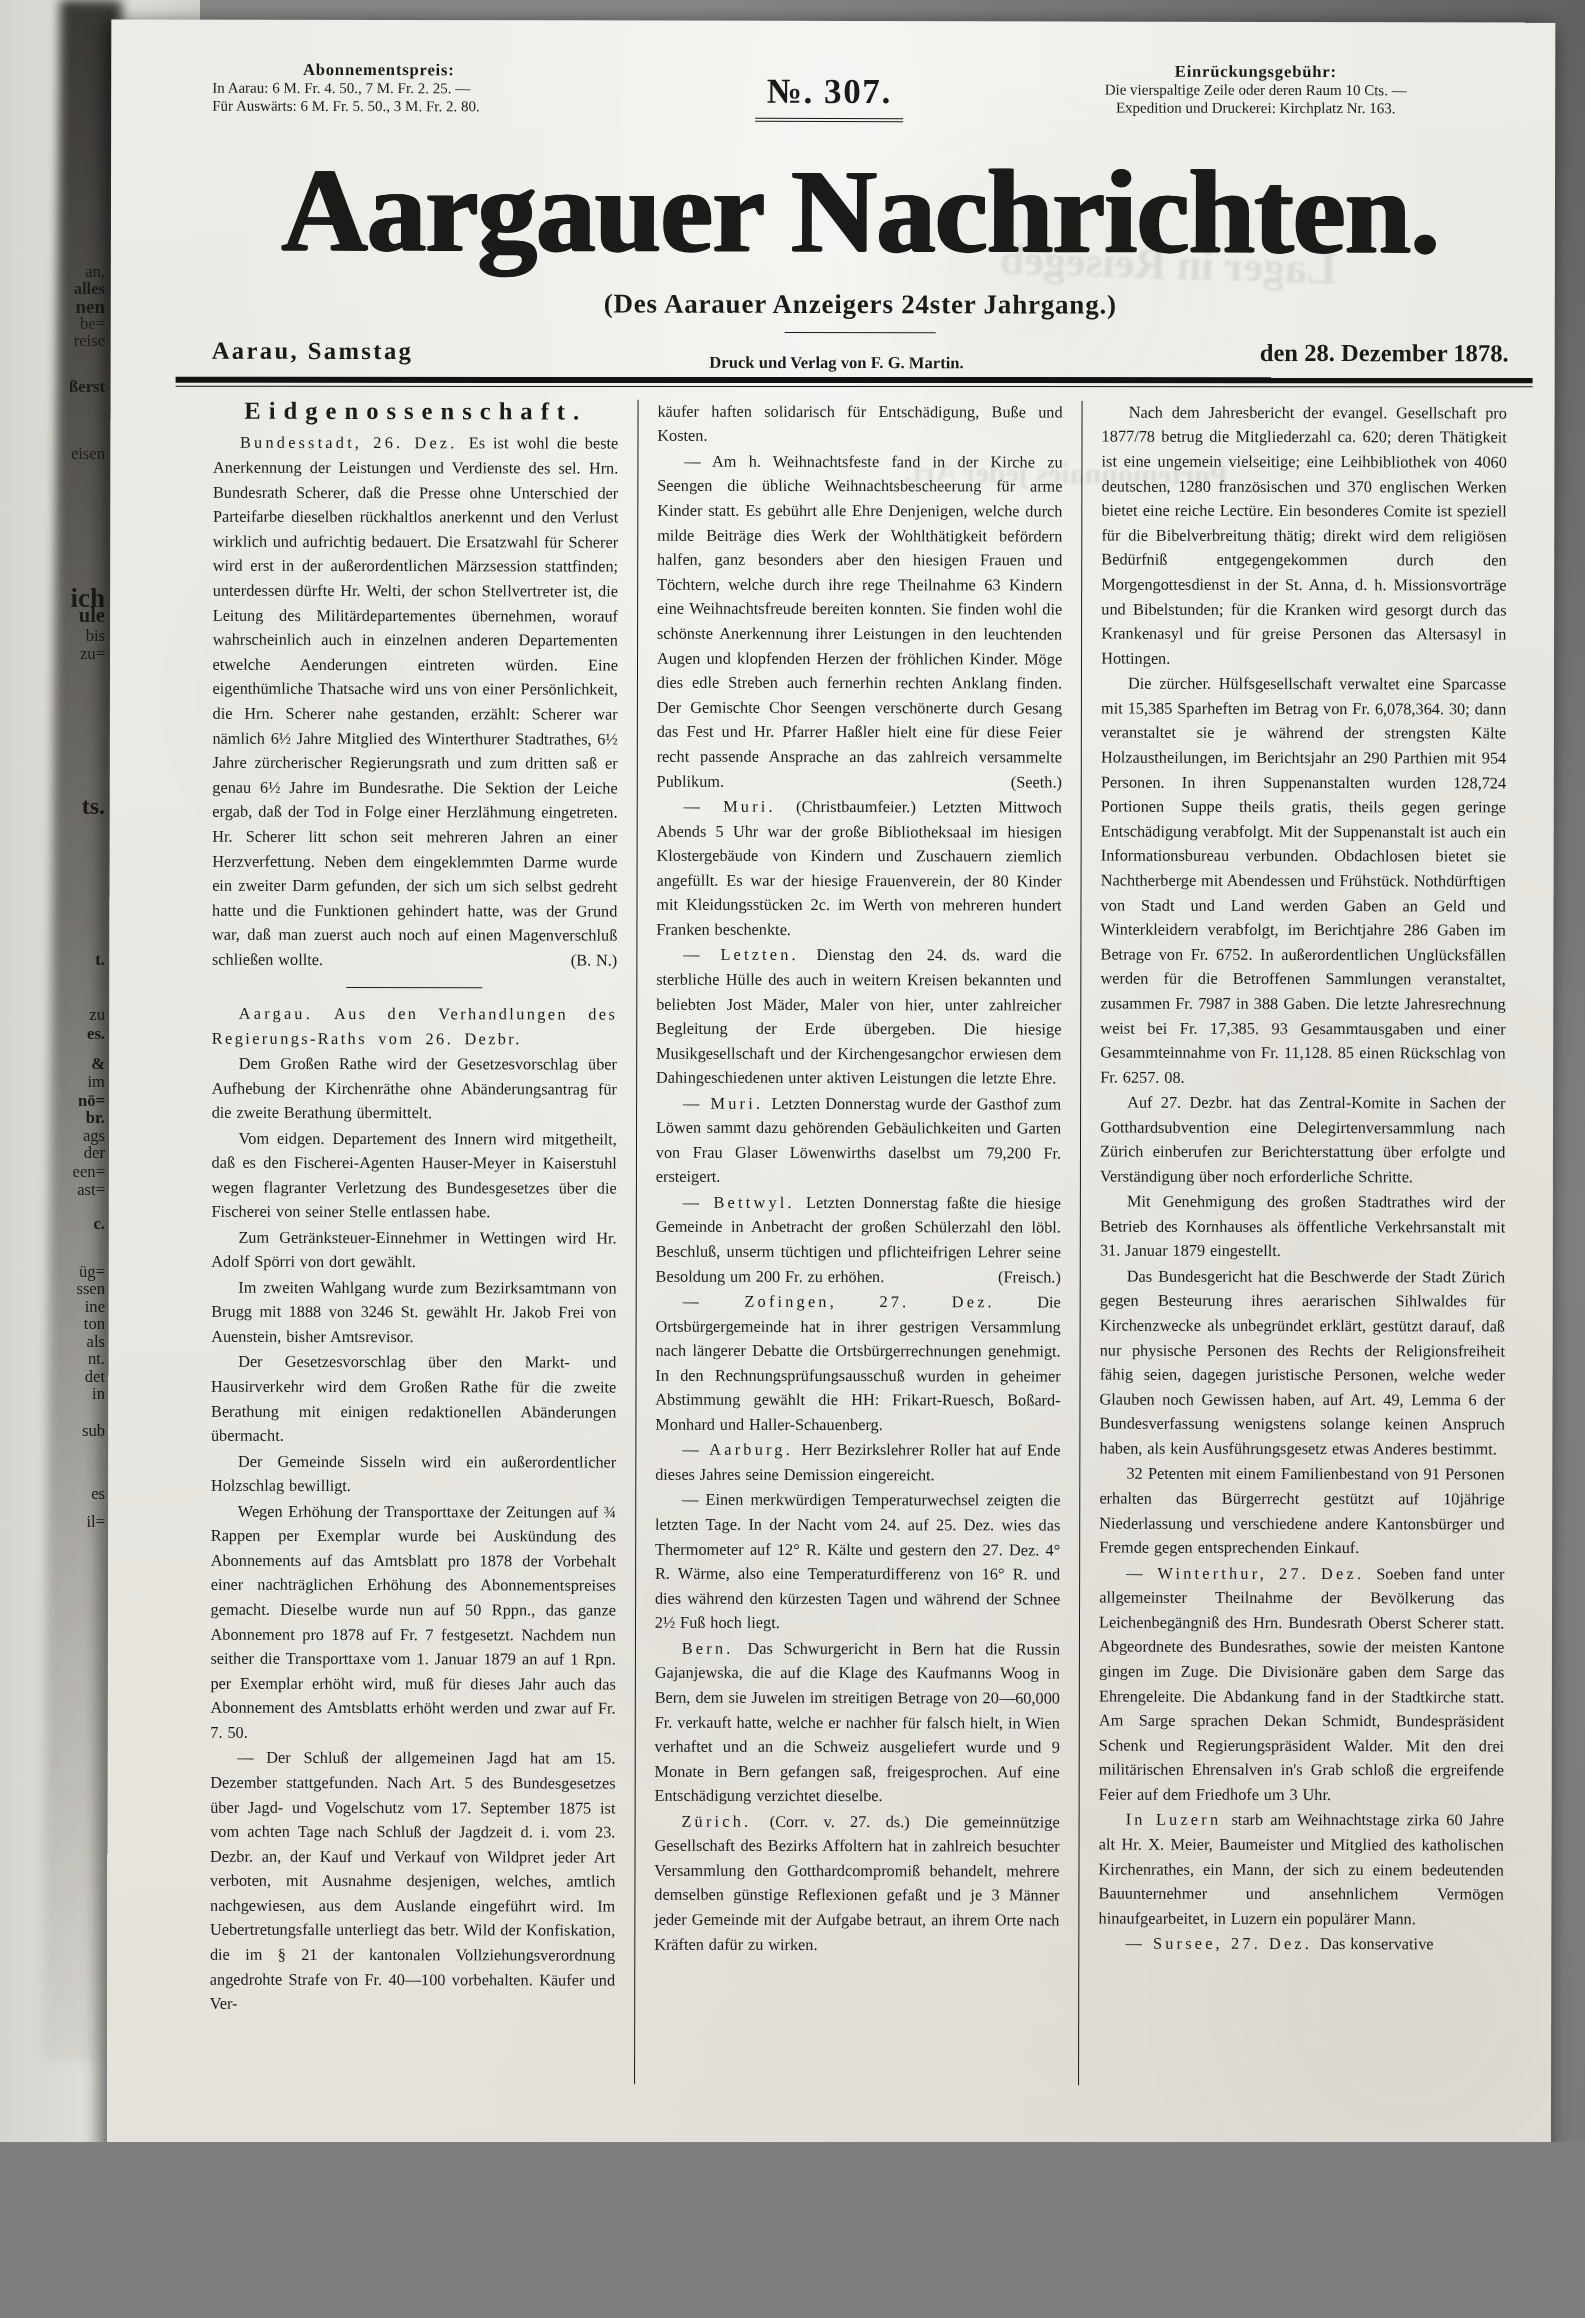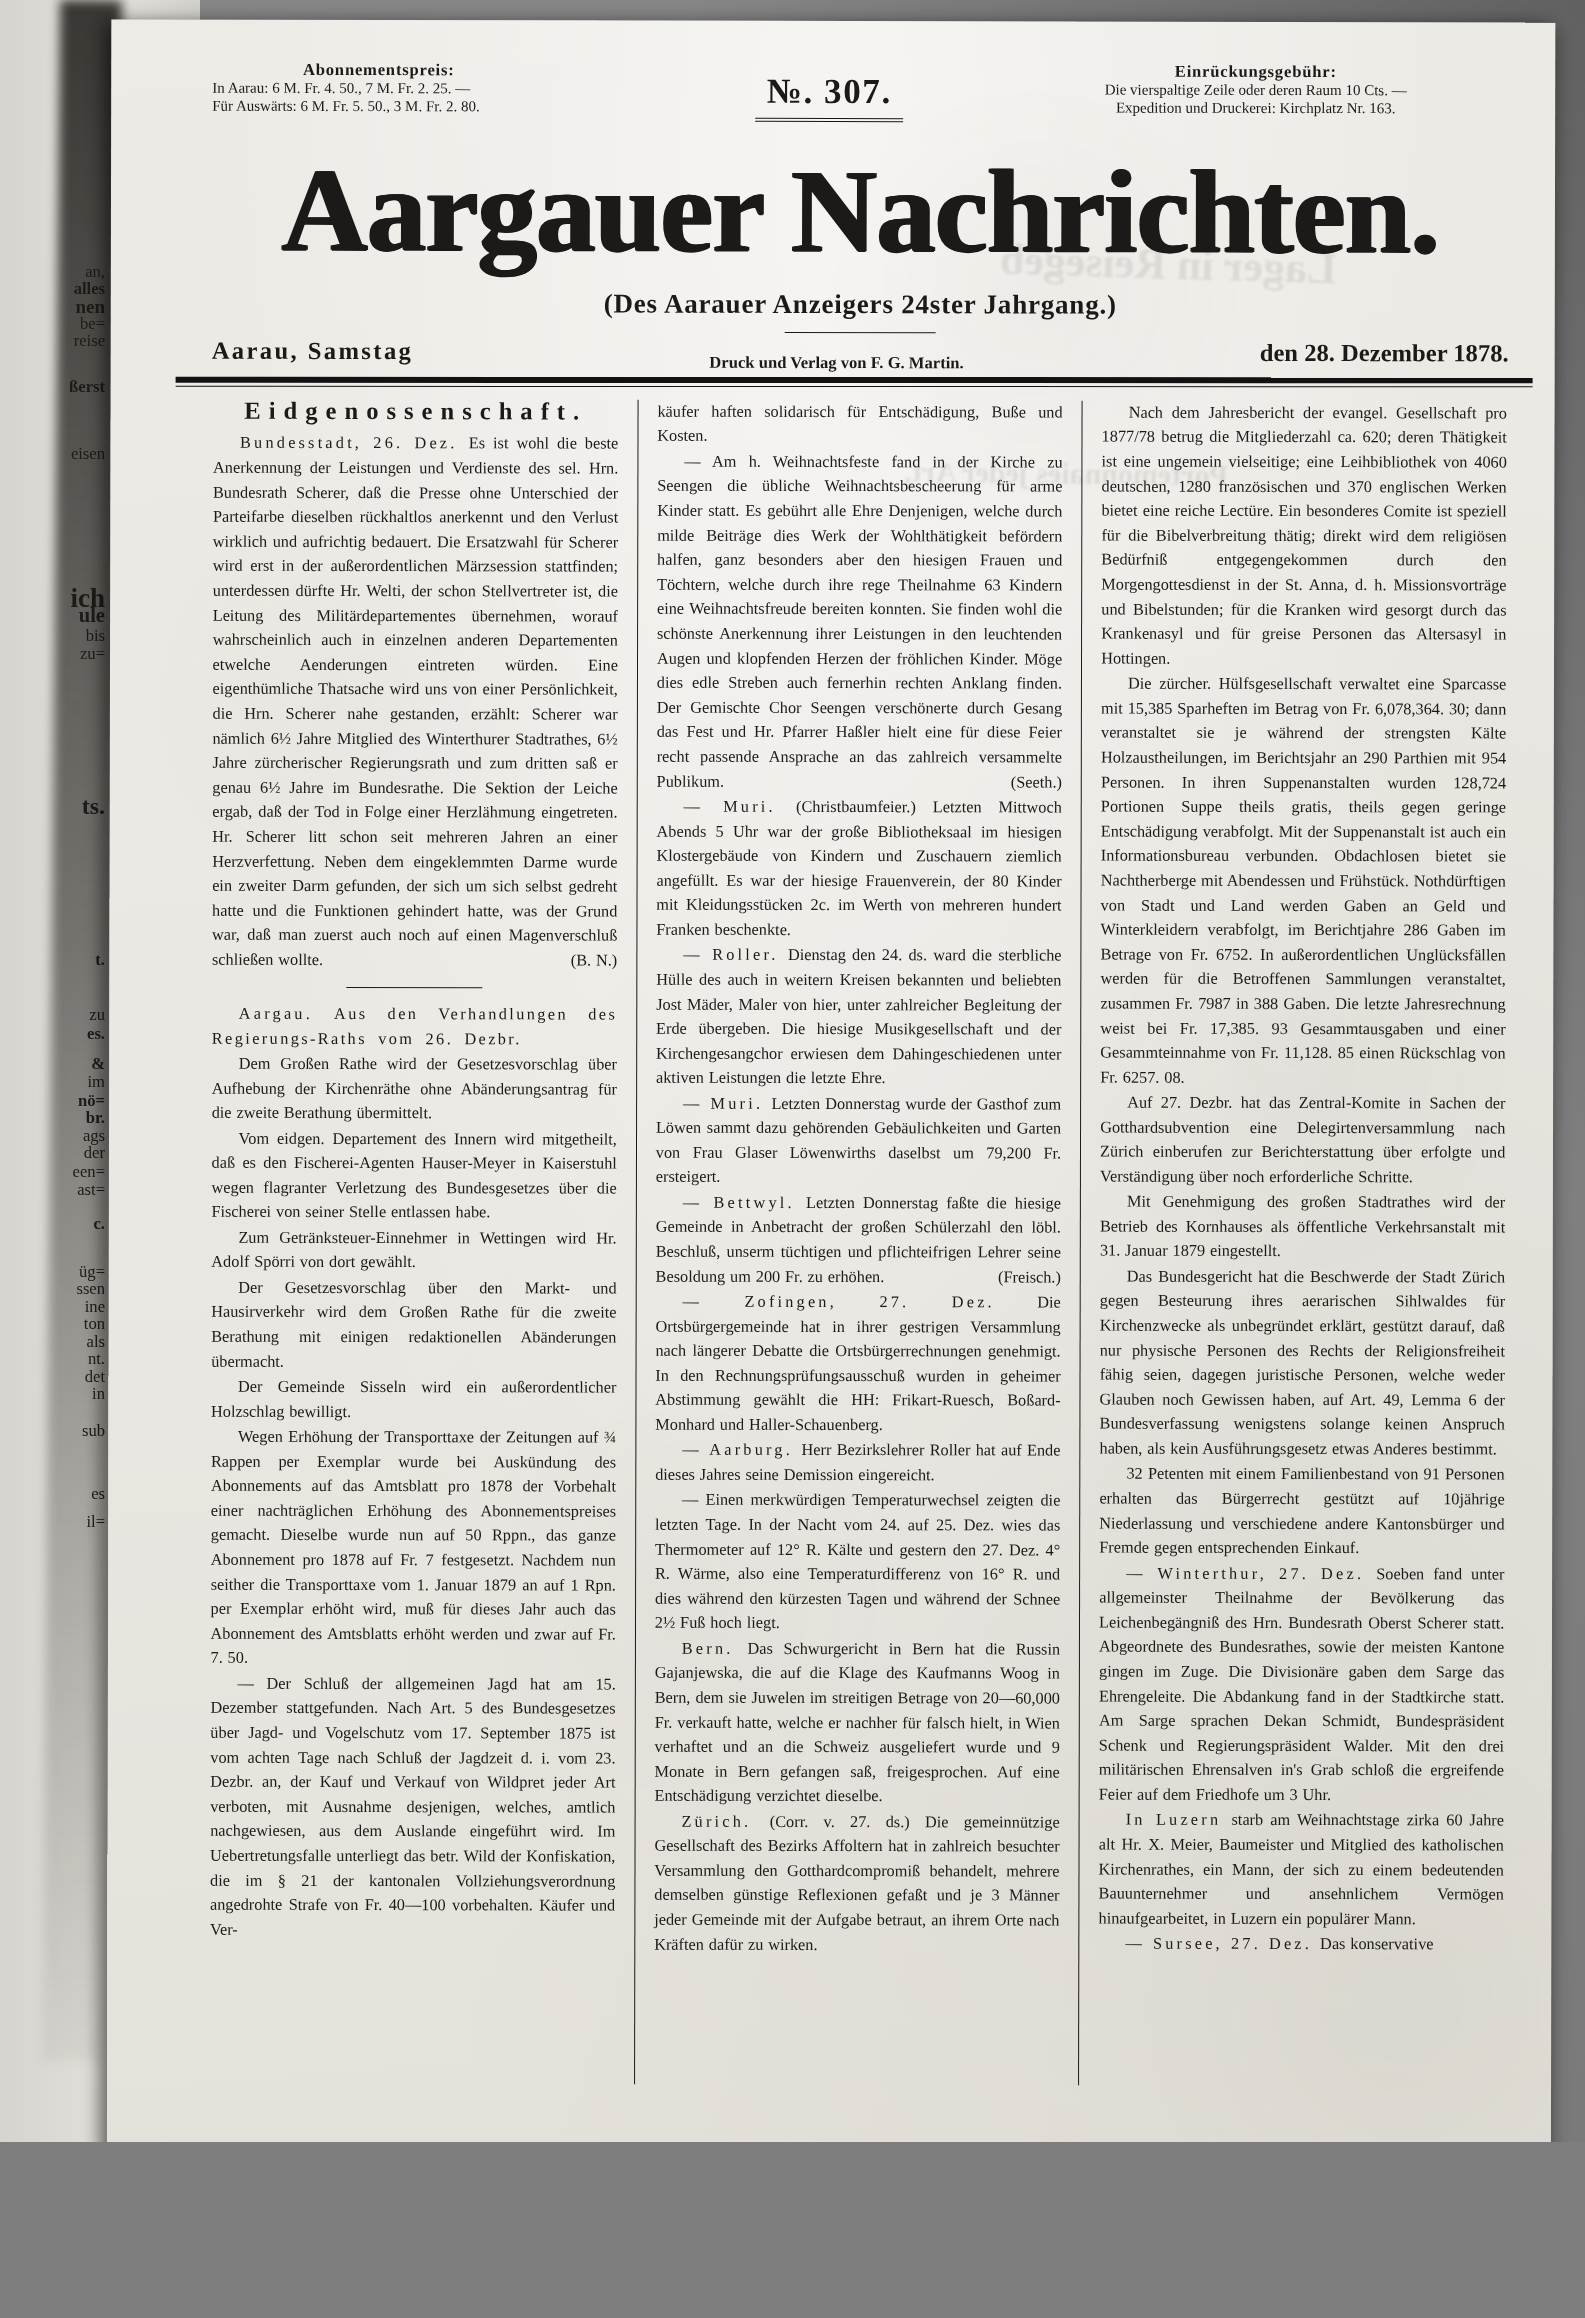--- a/index.html
+++ b/index.html
@@ -175,30 +175,31 @@
 
       <div class="cols">
         <div class="col">
             <p class="para sectionhead">Eidgenossenschaft.</p>
             <p class="para "><span class="lead">Bundesstadt, 26. Dez. </span>Es ist wohl die beste Anerkennung der Leistungen und Verdienste des sel. Hrn. Bundesrath Scherer, daß die Presse ohne Unterschied der Parteifarbe dieselben rückhaltlos anerkennt und den Verlust wirklich und aufrichtig bedauert. Die Ersatzwahl für Scherer wird erst in der außerordentlichen Märzsession stattfinden; unterdessen dürfte Hr. Welti, der schon Stellvertreter ist, die Leitung des Militärdepartementes übernehmen, worauf wahrscheinlich auch in einzelnen anderen Departementen etwelche Aenderungen eintreten würden. Eine eigenthümliche Thatsache wird uns von einer Persönlichkeit, die Hrn. Scherer nahe gestanden, erzählt: Scherer war nämlich 6½ Jahre Mitglied des Winterthurer Stadtrathes, 6½ Jahre zürcherischer Regierungsrath und zum dritten saß er genau 6½ Jahre im Bundesrathe. Die Sektion der Leiche ergab, daß der Tod in Folge einer Herzlähmung eingetreten. Hr. Scherer litt schon seit mehreren Jahren an einer Herzverfettung. Neben dem eingeklemmten Darme wurde ein zweiter Darm gefunden, der sich um sich selbst gedreht hatte und die Funktionen gehindert hatte, was der Grund war, daß man zuerst auch noch auf einen Magenverschluß schließen wollte.<span class="tail">(B. N.)</span></p>
             <div class="rule-sep"></div>
             <p class="para spread"><span class="lead">Aargau. </span>Aus den Verhandlungen des Regierungs-Raths vom 26. Dezbr.</p>
             <p class="para ">Dem Großen Rathe wird der Gesetzesvorschlag über Aufhebung der Kirchenräthe ohne Abänderungsantrag für die zweite Berathung übermittelt.</p>
             <p class="para ">Vom eidgen. Departement des Innern wird mitgetheilt, daß es den Fischerei-Agenten Hauser-Meyer in Kaiserstuhl wegen flagranter Verletzung des Bundesgesetzes über die Fischerei von seiner Stelle entlassen habe.</p>
             <p class="para ">Zum Getränksteuer-Einnehmer in Wettingen wird Hr. Adolf Spörri von dort gewählt.</p>
+            <p class="para ">Im zweiten Wahlgang wurde zum Bezirksamtmann von Brugg mit 1888 von 3246 St. gewählt Hr. Jakob Frei von Auenstein, bisher Amtsrevisor.</p>
             <p class="para ">Der Gesetzesvorschlag über den Markt- und Hausirverkehr wird dem Großen Rathe für die zweite Berathung mit einigen redaktionellen Abänderungen übermacht.</p>
             <p class="para ">Der Gemeinde Sisseln wird ein außerordentlicher Holzschlag bewilligt.</p>
             <p class="para ">Wegen Erhöhung der Transporttaxe der Zeitungen auf ¾ Rappen per Exemplar wurde bei Auskündung des Abonnements auf das Amtsblatt pro 1878 der Vorbehalt einer nachträglichen Erhöhung des Abonnementspreises gemacht. Dieselbe wurde nun auf 50 Rppn., das ganze Abonnement pro 1878 auf Fr. 7 festgesetzt. Nachdem nun seither die Transporttaxe vom 1. Januar 1879 an auf 1 Rpn. per Exemplar erhöht wird, muß für dieses Jahr auch das Abonnement des Amtsblatts erhöht werden und zwar auf Fr. 7. 50.</p>
             <p class="para ">— Der Schluß der allgemeinen Jagd hat am 15. Dezember stattgefunden. Nach Art. 5 des Bundesgesetzes über Jagd- und Vogelschutz vom 17. September 1875 ist vom achten Tage nach Schluß der Jagdzeit d. i. vom 23. Dezbr. an, der Kauf und Verkauf von Wildpret jeder Art verboten, mit Ausnahme desjenigen, welches, amtlich nachgewiesen, aus dem Auslande eingeführt wird. Im Uebertretungsfalle unterliegt das betr. Wild der Konfiskation, die im § 21 der kantonalen Vollziehungsverordnung angedrohte Strafe von Fr. 40—100 vorbehalten. Käufer und Ver-</p>
           </div>
         <div class="col">
             <p class="para cont">käufer haften solidarisch für Entschädigung, Buße und Kosten.</p>
             <p class="para ">— Am h. Weihnachtsfeste fand in der Kirche zu Seengen die übliche Weihnachtsbescheerung für arme Kinder statt. Es gebührt alle Ehre Denjenigen, welche durch milde Beiträge dies Werk der Wohlthätigkeit befördern halfen, ganz besonders aber den hiesigen Frauen und Töchtern, welche durch ihre rege Theilnahme 63 Kindern eine Weihnachtsfreude bereiten konnten. Sie finden wohl die schönste Anerkennung ihrer Leistungen in den leuchtenden Augen und klopfenden Herzen der fröhlichen Kinder. Möge dies edle Streben auch fernerhin rechten Anklang finden. Der Gemischte Chor Seengen verschönerte durch Gesang das Fest und Hr. Pfarrer Haßler hielt eine für diese Feier recht passende Ansprache an das zahlreich versammelte Publikum.<span class="tail">(Seeth.)</span></p>
             <p class="para "><span class="lead">— Muri. </span>(Christbaumfeier.) Letzten Mittwoch Abends 5 Uhr war der große Bibliotheksaal im hiesigen Klostergebäude von Kindern und Zuschauern ziemlich angefüllt. Es war der hiesige Frauenverein, der 80 Kinder mit Kleidungsstücken 2c. im Werth von mehreren hundert Franken beschenkte.</p>
-            <p class="para "><span class="lead">— Roller. </span>Dienstag den 24. ds. ward die sterbliche Hülle des auch in weitern Kreisen bekannten und beliebten Jost Mäder, Maler von hier, unter zahlreicher Begleitung der Erde übergeben. Die hiesige Musikgesellschaft und der Kirchengesangchor erwiesen dem Dahingeschiedenen unter aktiven Leistungen die letzte Ehre.</p>
+            <p class="para "><span class="lead">— Letzten. </span>Dienstag den 24. ds. ward die sterbliche Hülle des auch in weitern Kreisen bekannten und beliebten Jost Mäder, Maler von hier, unter zahlreicher Begleitung der Erde übergeben. Die hiesige Musikgesellschaft und der Kirchengesangchor erwiesen dem Dahingeschiedenen unter aktiven Leistungen die letzte Ehre.</p>
             <p class="para "><span class="lead">— Muri. </span>Letzten Donnerstag wurde der Gasthof zum Löwen sammt dazu gehörenden Gebäulichkeiten und Garten von Frau Glaser Löwenwirths daselbst um 79,200 Fr. ersteigert.</p>
             <p class="para "><span class="lead">— Bettwyl. </span>Letzten Donnerstag faßte die hiesige Gemeinde in Anbetracht der großen Schülerzahl den löbl. Beschluß, unserm tüchtigen und pflichteifrigen Lehrer seine Besoldung um 200 Fr. zu erhöhen.<span class="tail">(Freisch.)</span></p>
             <p class="para "><span class="lead">— Zofingen, 27. Dez. </span>Die Ortsbürgergemeinde hat in ihrer gestrigen Versammlung nach längerer Debatte die Ortsbürgerrechnungen genehmigt. In den Rechnungsprüfungsausschuß wurden in geheimer Abstimmung gewählt die HH: Frikart-Ruesch, Boßard-Monhard und Haller-Schauenberg.</p>
             <p class="para "><span class="lead">— Aarburg. </span>Herr Bezirkslehrer Roller hat auf Ende dieses Jahres seine Demission eingereicht.</p>
             <p class="para ">— Einen merkwürdigen Temperaturwechsel zeigten die letzten Tage. In der Nacht vom 24. auf 25. Dez. wies das Thermometer auf 12° R. Kälte und gestern den 27. Dez. 4° R. Wärme, also eine Temperaturdifferenz von 16° R. und dies während den kürzesten Tagen und während der Schnee 2½ Fuß hoch liegt.</p>
             <p class="para "><span class="lead">Bern. </span>Das Schwurgericht in Bern hat die Russin Gajanjewska, die auf die Klage des Kaufmanns Woog in Bern, dem sie Juwelen im streitigen Betrage von 20—60,000 Fr. verkauft hatte, welche er nachher für falsch hielt, in Wien verhaftet und an die Schweiz ausgeliefert wurde und 9 Monate in Bern gefangen saß, freigesprochen. Auf eine Entschädigung verzichtet dieselbe.</p>
             <p class="para "><span class="lead">Zürich. </span>(Corr. v. 27. ds.) Die gemeinnützige Gesellschaft des Bezirks Affoltern hat in zahlreich besuchter Versammlung den Gotthardcompromiß behandelt, mehrere demselben günstige Reflexionen gefaßt und je 3 Männer jeder Gemeinde mit der Aufgabe betraut, an ihrem Orte nach Kräften dafür zu wirken.</p>
           </div>
         <div class="col">
             <p class="para ">Nach dem Jahresbericht der evangel. Gesellschaft pro 1877/78 betrug die Mitgliederzahl ca. 620; deren Thätigkeit ist eine ungemein vielseitige; eine Leihbibliothek von 4060 deutschen, 1280 französischen und 370 englischen Werken bietet eine reiche Lectüre. Ein besonderes Comite ist speziell für die Bibelverbreitung thätig; direkt wird dem religiösen Bedürfniß entgegengekommen durch den Morgengottesdienst in der St. Anna, d. h. Missionsvorträge und Bibelstunden; für die Kranken wird gesorgt durch das Krankenasyl und für greise Personen das Altersasyl in Hottingen.</p>

